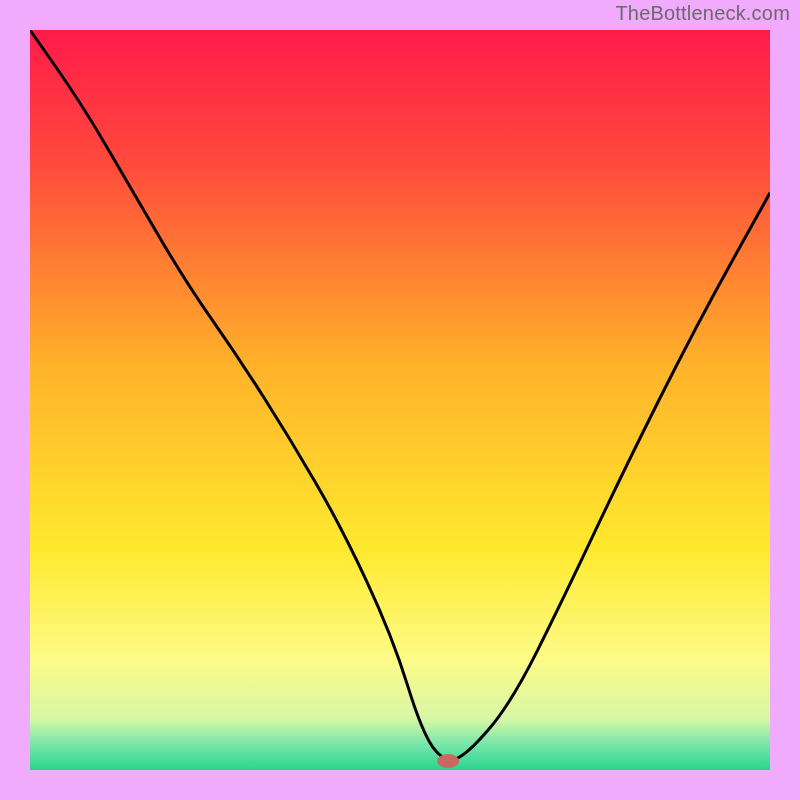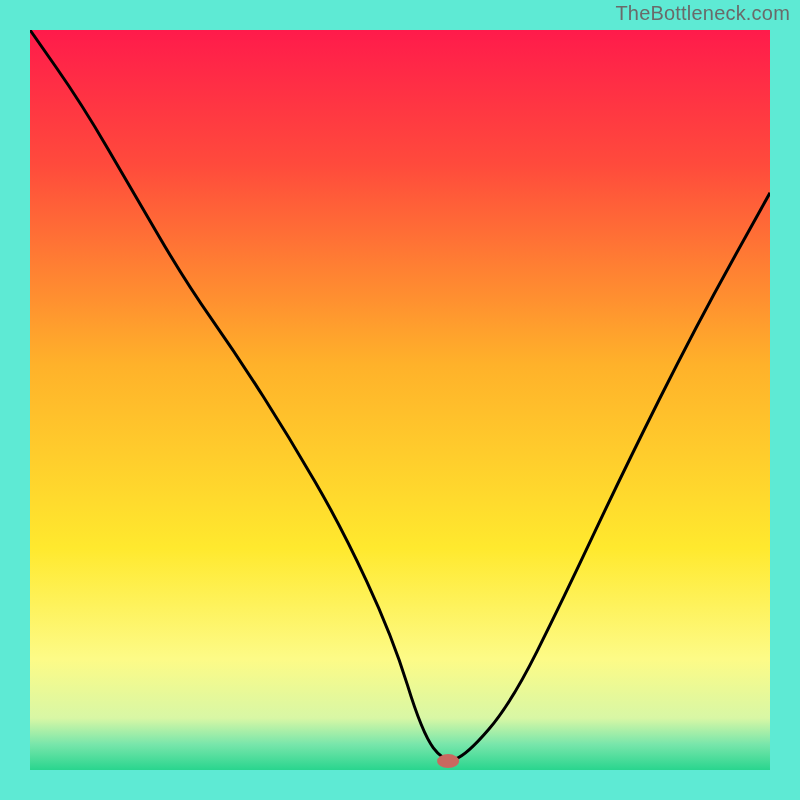--- a/index.html
+++ b/index.html
@@ -8,21 +8,21 @@
     width: 800px;
     height: 800px;
     background: #000;
     font-family: Arial, Helvetica, sans-serif;
     overflow: hidden;
   }
   .frame {
     position: relative;
     width: 800px;
     height: 800px;
-    background: #5eead4;
+    background: #f0abfc;
   }
   .attribution {
     position: absolute;
     top: 2px;
     right: 10px;
     color: #6a6a6a;
     font-size: 20px;
     font-weight: 500;
     letter-spacing: 0.2px;
     z-index: 5;

